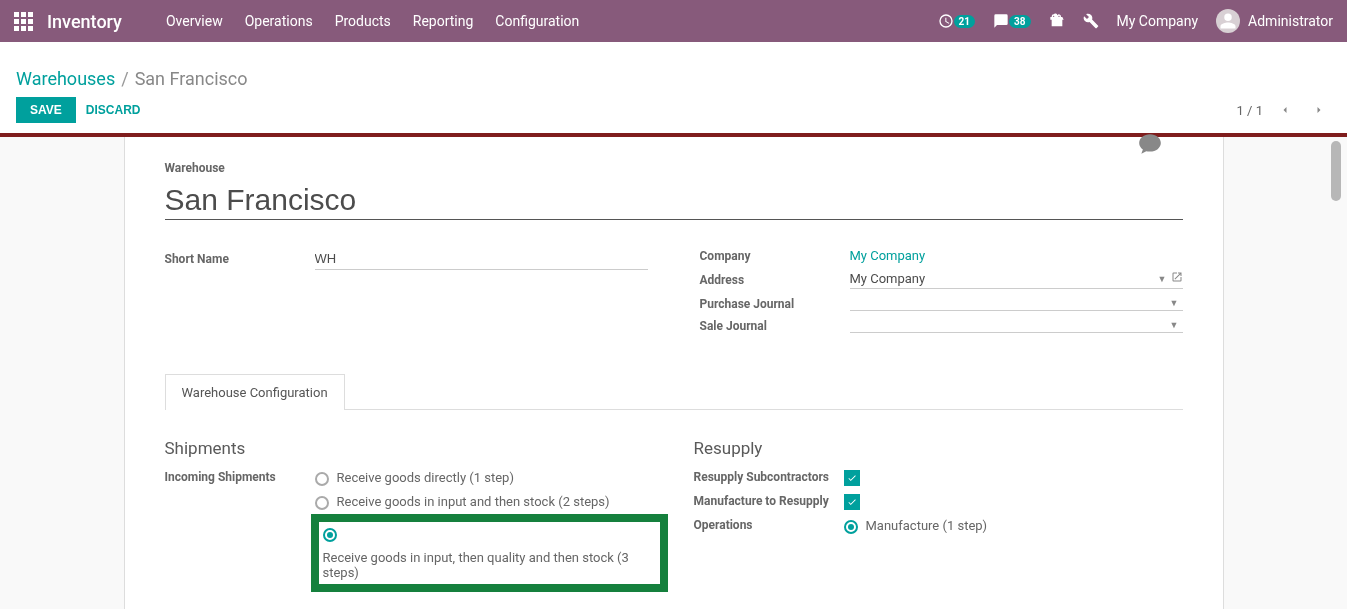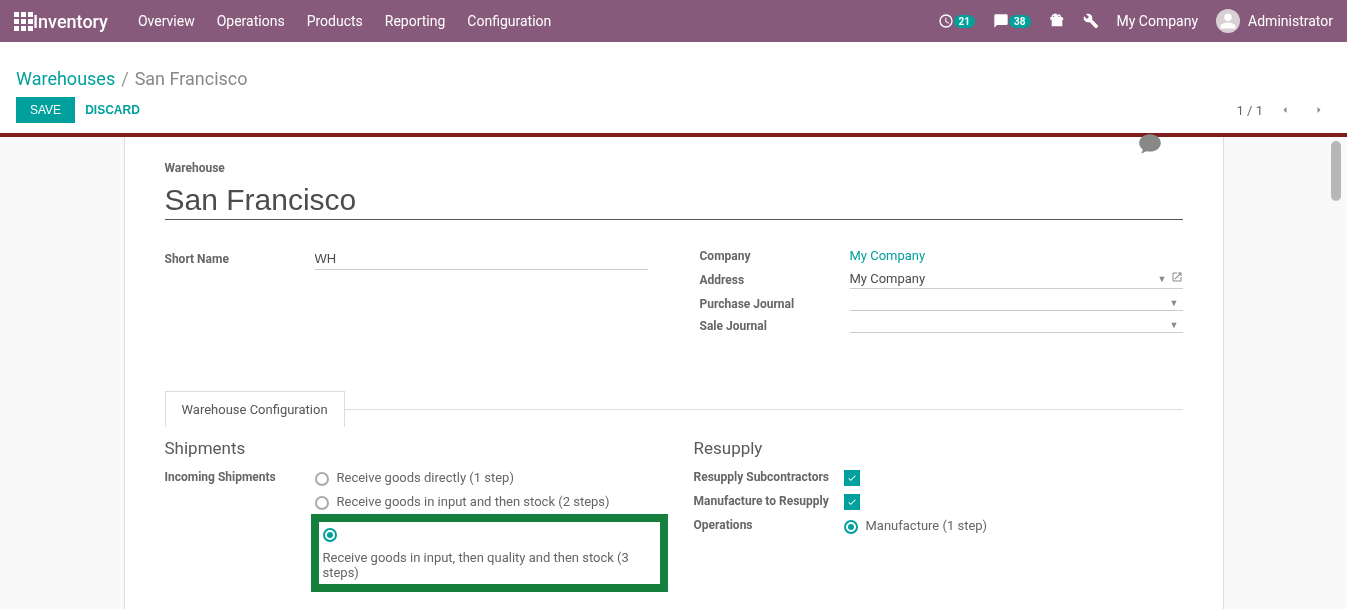--- a/index.html
+++ b/index.html
@@ -13,42 +13,42 @@
     
     
     .navbar {
       background-color: #875A7B;
       height: 42px;
       display: flex;
       align-items: center;
       padding: 0 14px;
       color: white;
     }
-    .navbar-left { display: flex; align-items: center; }
+    .navbar-left { display: flex; align-items: center; gap: 14px; }
     .apps-icon { display: grid; grid-template-columns: repeat(3, 5px); grid-template-rows: repeat(3, 5px); gap: 2px; cursor:pointer;}
     .apps-icon span { background: white; width:5px; height:5px;}
     .app-title { font-size: 18px; font-weight: 500; margin-right: 30px; }
     .nav-menu { display: flex; gap: 22px; }
     .nav-menu a { color: white; text-decoration: none; font-size: 14px; }
     .navbar-right { margin-left: auto; display: flex; align-items: center; gap: 18px; }
     .badge-item { position: relative; display: flex; align-items: center; cursor:pointer;}
     .badge-count { background: #00A09D; color:white; font-size:10px; padding:1px 5px; border-radius:8px; font-weight:bold;}
     .navbar-icon-svg { fill:white; width:16px; height:16px; }
     .avatar { width:24px; height:24px; border-radius:50%; background:#d8d0d4; display:flex; align-items:center; justify-content:center;}
     .avatar svg { width:18px; height:18px; fill:#fff;}
     .user-label { font-size:14px; }
     
     
     .control-bar { background:white; padding: 26px 16px 0 16px; border-bottom:4px solid #7f1d1d;}
     .breadcrumb { display:flex; align-items:center; font-size:18px; margin-bottom:8px;}
     .breadcrumb a { color:#00A09D; text-decoration:none; }
     .breadcrumb .sep { color:#999; margin:0 6px;}
     .breadcrumb .current { color:#888; }
     .control-row { display:flex; align-items:center; padding-bottom:10px; }
-    .btn-save { background:#00A09D; color:white; border:none; padding:6px 14px; font-weight:normal; font-size:12px; cursor:pointer;}
+    .btn-save { background:#00A09D; color:white; border:none; padding:6px 14px; font-weight:bold; font-size:12px; cursor:pointer;}
     .btn-discard { background:none; border:none; color:#00A09D; font-weight:bold; font-size:12px; margin-left:10px; cursor:pointer;}
     .pager { margin-left:auto; display:flex; align-items:center; gap:10px; color:#666;}
     .pager .arrow { width:24px; height:24px; display:flex; align-items:center; justify-content:center; cursor:pointer;}
     .pager .arrow svg { width:12px; height:12px; fill:#888;}
     
     
     .content-wrapper { position:relative; padding: 0 0; }
     .scroll-indicator { position:absolute; right:6px; top:4px; width:10px; height:60px; background:#b7b7b7; border-radius:5px;}
     .form-sheet { background:white; max-width:1100px; margin:0 auto; border:1px solid #ddd; border-top:none; padding: 24px 40px;}
     
@@ -62,21 +62,21 @@
     .form-row .field-label { width:150px; flex-shrink:0;}
     .text-input { flex:1; border:none; border-bottom:1px solid #ccc; font-size:13px; padding:3px 0; outline:none; color:#4c4c4c;}
     .link-value { color:#00A09D; font-size:13px;}
     .m2o-wrap { flex:1; display:flex; align-items:center; border-bottom:1px solid #ccc; padding-bottom:2px;}
     .m2o-wrap .val { flex:1; font-size:13px; color:#4c4c4c;}
     .caret { font-size:9px; color:#888; margin:0 4px;}
     .ext-link svg { width:12px; height:12px; fill:#888;}
     
     
     .tabs { margin-top:32px; border-bottom:1px solid #ddd;}
-    .tab { display:inline-block; padding:10px 16px; border:1px solid #ddd; border-bottom:none; background:white; font-size:13px; color:#555; position:relative; top:18px;}
+    .tab { display:inline-block; padding:10px 16px; border:1px solid #ddd; border-bottom:none; background:white; font-size:13px; color:#555; position:relative; top:1px;}
     
     
     .tab-content { padding-top: 28px; display:flex; gap:40px;}
     .tab-col { flex:1;}
     .section-title { font-size:17px; color:#5a5a5a; margin-bottom:12px; font-weight:400;}
     .radio-row { display:flex; align-items:flex-start; margin-bottom:10px;}
     .radio-row .field-label { width:150px; flex-shrink:0;}
     .radio-options { flex:1;}
     .radio-opt { display:flex; align-items:flex-start; gap:8px; margin-bottom:8px; font-size:13px; color:#666;}
     .radio-opt.highlighted { border:8px solid #15803d; padding:4px 14px 4px 4px; margin:-4px -14px 0 -4px;flex-direction:column;}

